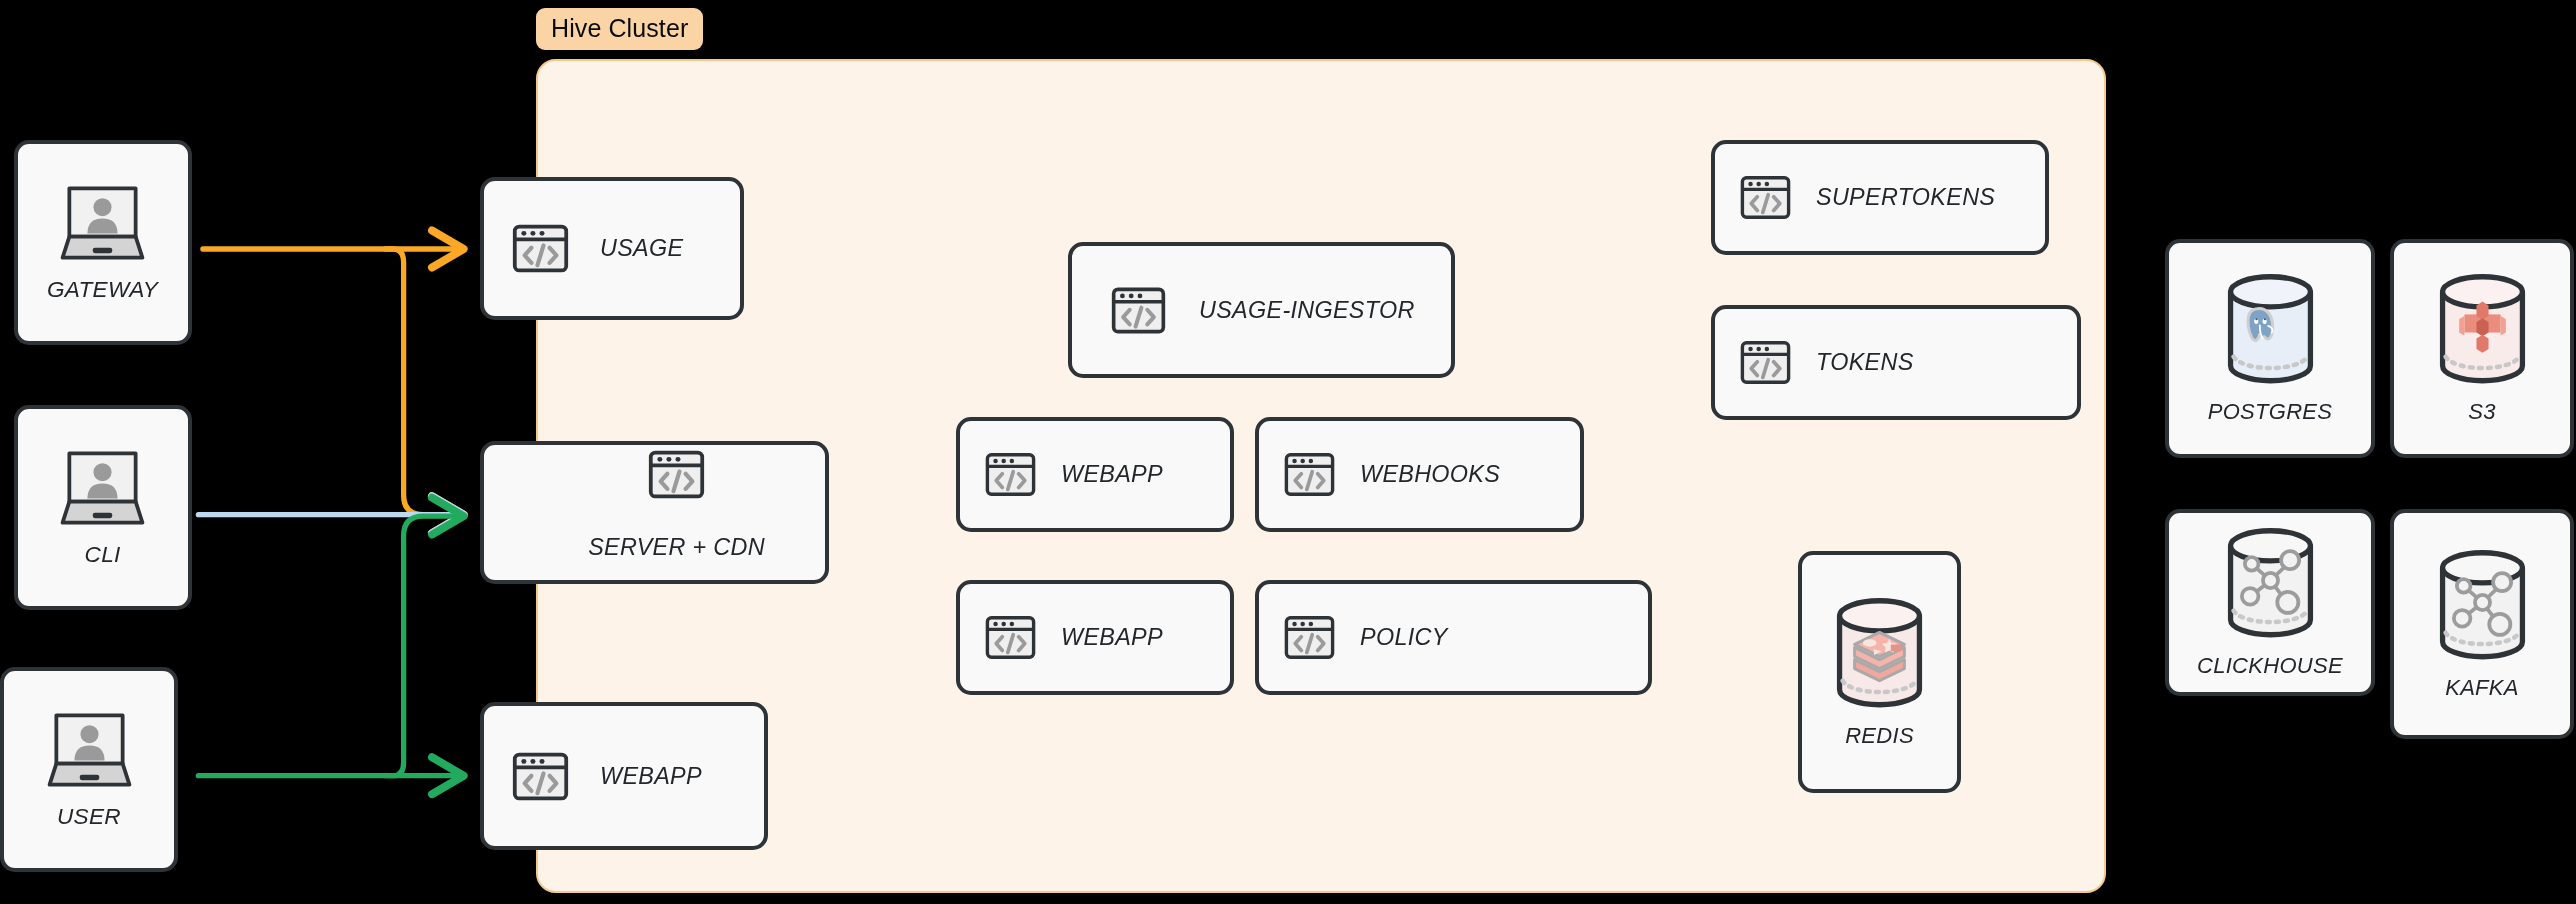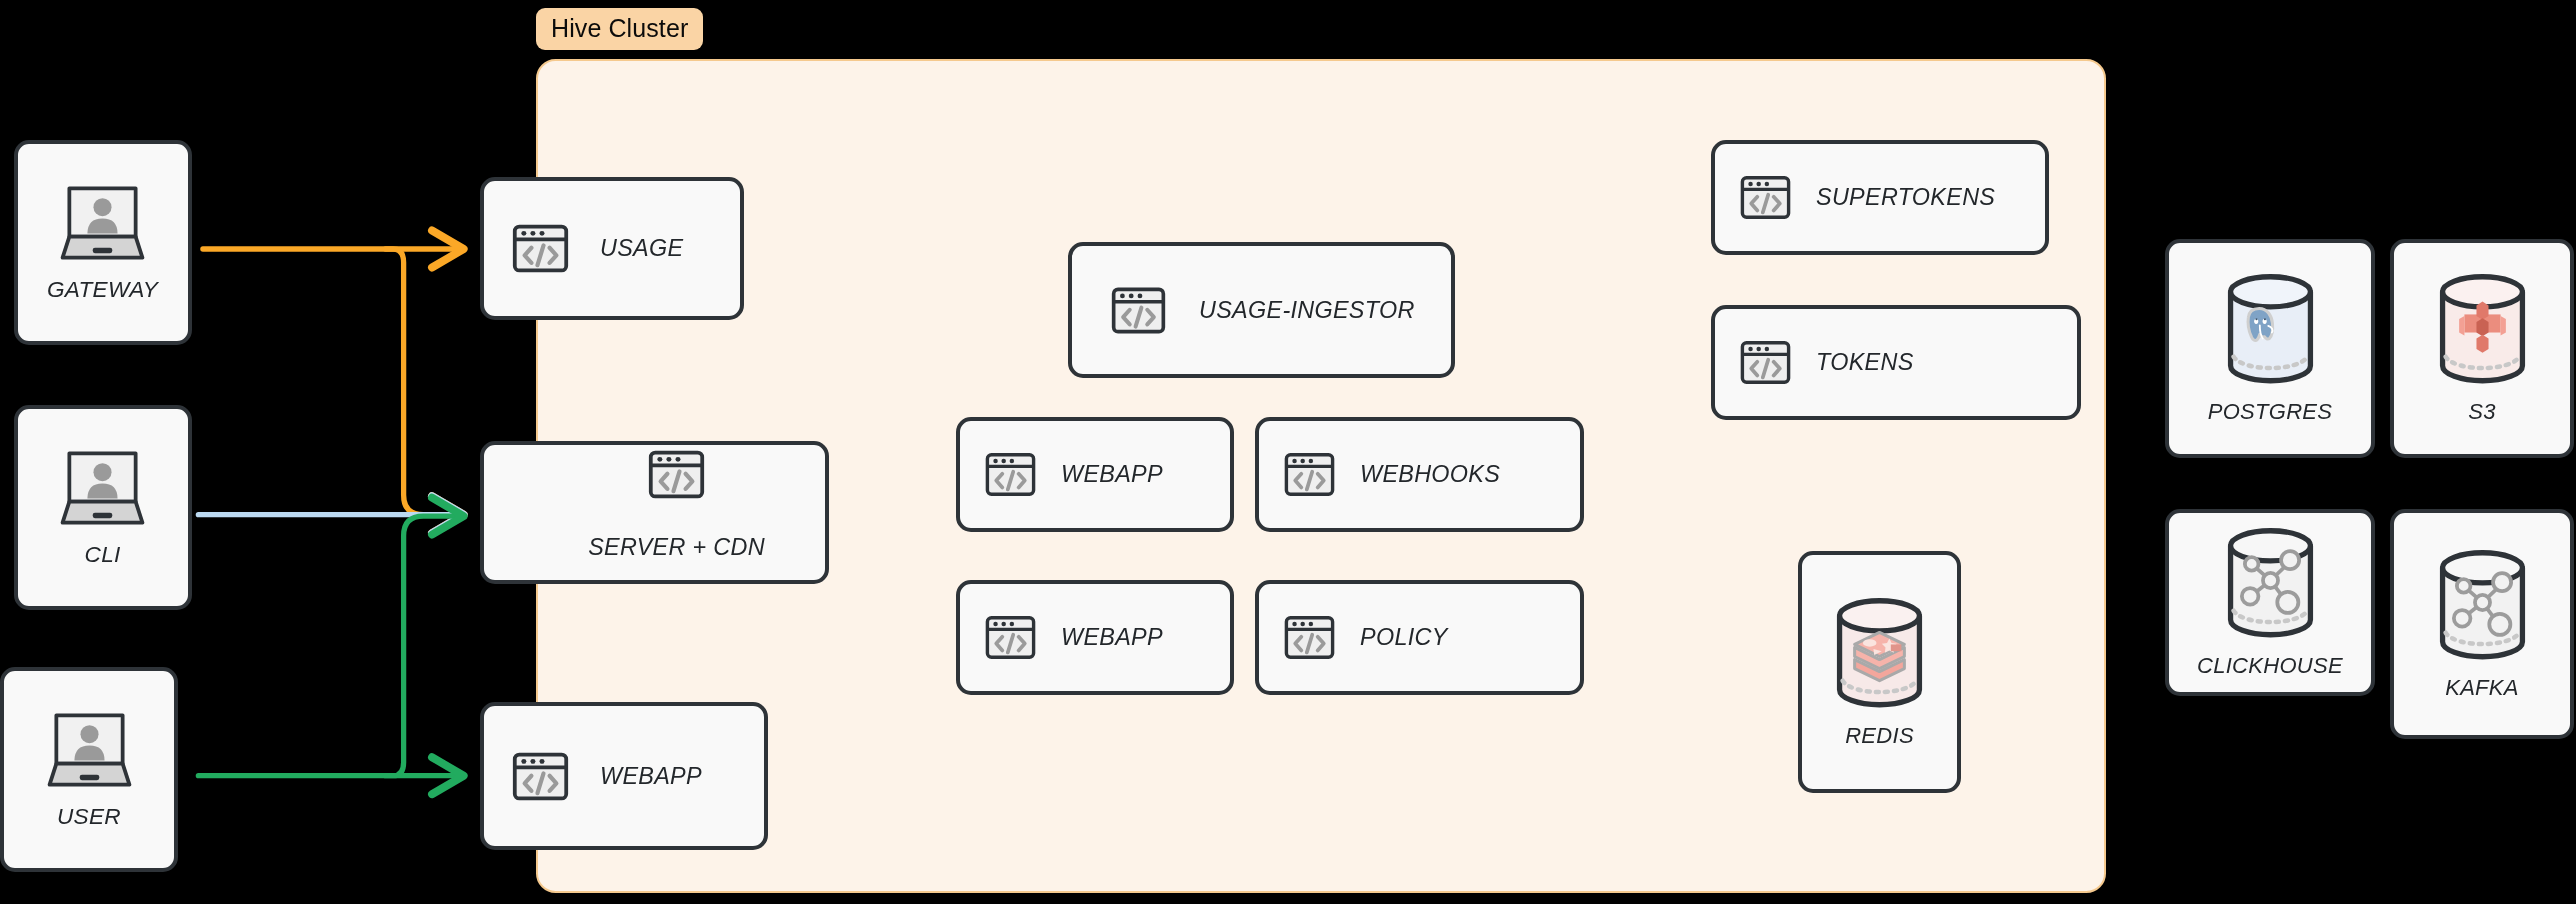--- a/index.html
+++ b/index.html
@@ -307,21 +307,21 @@
         <g fill="none" stroke="#9a9a9a" stroke-width="5.5" stroke-linecap="round" stroke-linejoin="round">
           <path d="M27 38 L18 48 L27 58"></path>
           <path d="M51 38 L60 48 L51 58"></path>
           <path d="M43 35 L35 61"></path>
         </g>
       </svg>
     </span>
     <span class="node-label">WEBAPP</span>
   </div>
 
-  <div class="node service" style="left:1255px; top:580px; width:329px; height:115px; padding-left:24px; gap:24px;">
+  <div class="node service" style="left:1255px; top:580px; width:397px; height:115px; padding-left:24px; gap:24px;">
     <span>
       <svg width="53" height="53" viewBox="0 0 78 78">
         <rect x="5" y="10" width="68" height="58" rx="6" fill="#efefef" stroke="#2e3338" stroke-width="5"></rect>
         <path d="M5 27 L73 27" stroke="#2e3338" stroke-width="5"></path>
         <g fill="#2e3338">
             <circle cx="17" cy="19" r="3.3"></circle>
             <circle cx="29" cy="19" r="3.3"></circle>
             <circle cx="41" cy="19" r="3.3"></circle>
           </g>
         <g fill="none" stroke="#9a9a9a" stroke-width="5.5" stroke-linecap="round" stroke-linejoin="round">

